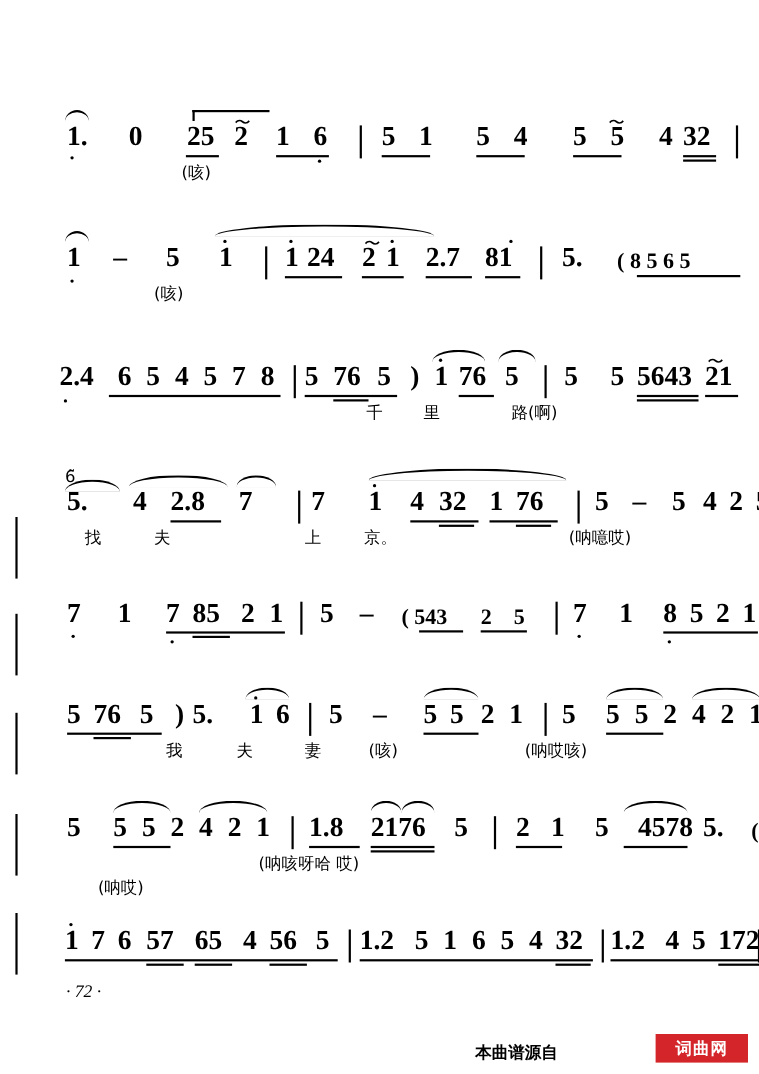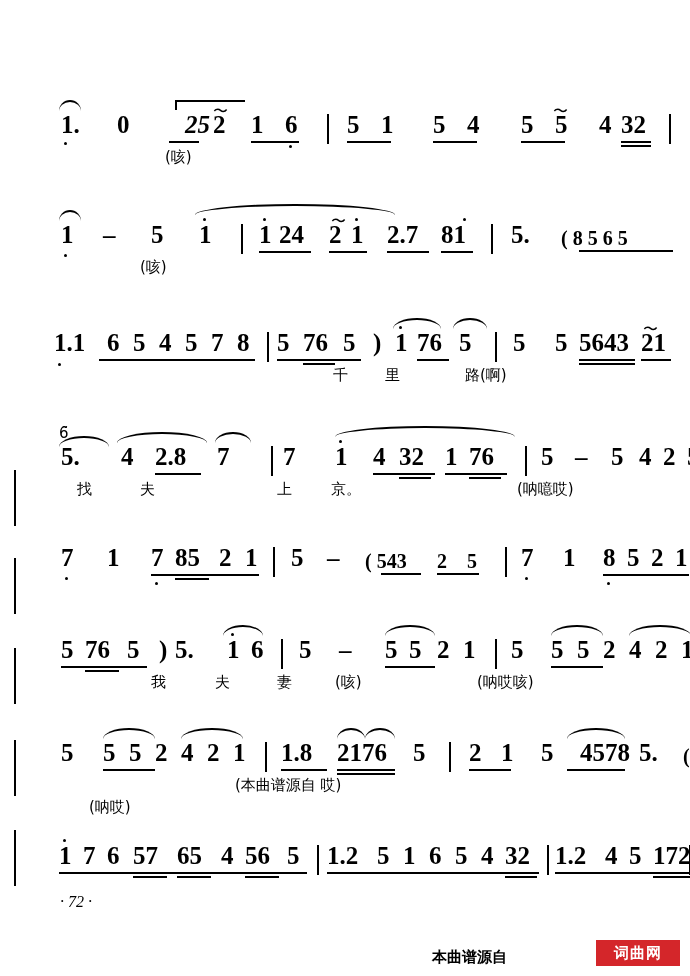--- a/index.html
+++ b/index.html
@@ -168,21 +168,21 @@
     <div class="notes">
 
       <div class="underline" style="left:120px; top:-12px; width:70px;"></div>
       <div class="hook" style="left:120px; top:-12px; height:8px; width:0;"></div>
 
       <div class="note" style="left:6px;">1.</div>
       <div class="dotbelow" style="left:9px; top:30px;"></div>
       <div class="slur" style="left:4px; top:-12px; width:22px;"></div>
 
       <div class="note" style="left:62px;">0</div>
-      <div class="note" style="left:130px;font-style:italic;">25</div>
+      <div class="note" style="left:115px;">25</div>
       <div class="underline" style="left:114px; top:29px; width:30px;"></div>
       <div class="note" style="left:158px;">2</div>
       <div class="tilde" style="left:158px; top:-6px;">〜</div>
 
       <div class="note" style="left:196px;">1</div>
       <div class="note" style="left:230px;">6</div>
       <div class="underline" style="left:196px; top:29px; width:48px;"></div>
       <div class="dotbelow" style="left:234px; top:33px;"></div>
 
       <div class="barline" style="left:272px;"></div>
@@ -248,21 +248,21 @@
 
       <div class="note small" style="left:506px; top:3px;">( 8 5 6 5</div>
       <div class="underline" style="left:524px; top:28px; width:94px;"></div>
 
       <div class="lyric" style="left:85px;">(咳)</div>
     </div>
   </div>
 
   <div class="system" style="top:330px;">
     <div class="notes">
-      <div class="note" style="left:-1px;">1.1</div>
+      <div class="note" style="left:-1px;">2.4</div>
       <div class="dotbelow" style="left:3px; top:33px;"></div>
       <div class="note" style="left:52px;">6</div>
       <div class="note" style="left:78px;">5</div>
       <div class="note" style="left:104px;">4</div>
       <div class="note" style="left:130px;">5</div>
       <div class="note" style="left:156px;">7</div>
       <div class="note" style="left:182px;">8</div>
       <div class="underline" style="left:44px; top:29px; width:156px;"></div>
 
       <div class="barline" style="left:212px;"></div>
@@ -474,21 +474,21 @@
 
       <div class="note" style="left:486px;">5</div>
       <div class="note" style="left:525px;">4578</div>
       <div class="underline" style="left:512px; top:29px; width:58px;"></div>
       <div class="slur" style="left:512px; top:-12px; width:58px;"></div>
 
       <div class="note" style="left:584px;">5.</div>
       <div class="note small" style="left:628px; top:3px;">( 8</div>
 
       <div class="lyric" style="left:34px;margin-top:22px;">(呐哎)</div>
-      <div class="lyric" style="left:180px;">(本曲谱源自 哎)</div>
+      <div class="lyric" style="left:180px;">(呐咳呀哈 哎)</div>
     </div>
   </div>
 
   <div class="system" style="top:843px;">
     <div class="notes">
       <div class="note" style="left:4px;">1</div>
       <div class="dotabove" style="left:8px; top:-4px;"></div>
       <div class="note" style="left:28px;">7</div>
       <div class="note" style="left:52px;">6</div>
       <div class="note" style="left:78px;">57</div>

